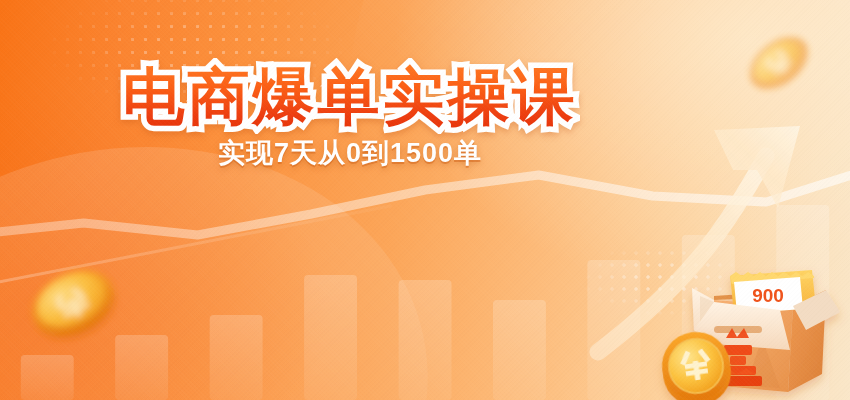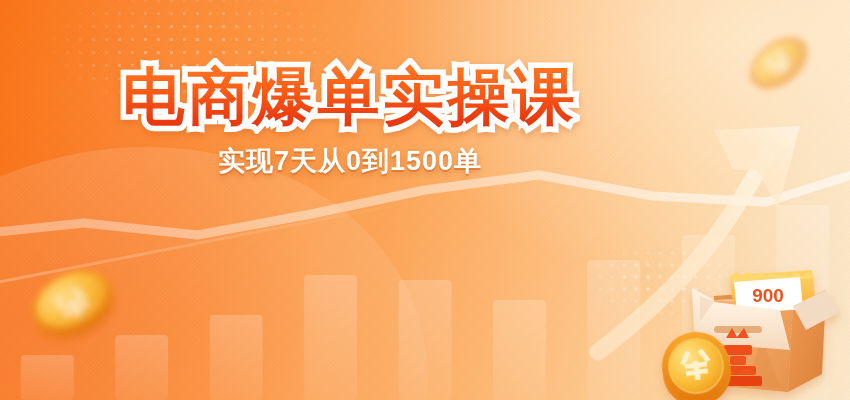--- a/index.html
+++ b/index.html
@@ -101,21 +101,21 @@
     color:transparent;
   }
 
   .sub1,.sub2{
     font-weight:bold;color:#FFFFFF;white-space:nowrap;
     text-shadow:
       0 2px 0 rgba(214,104,30,.55),
       0 3px 6px rgba(186,84,14,.40);
   }
   .sub1{margin-top:16px;font-size:25px;letter-spacing:1px;}
-  .sub2{margin-top:12px;font-size:27px;letter-spacing:1px;}
+  .sub2{margin-top:4px;font-size:27px;letter-spacing:1px;}
 
   
   #art{position:absolute;left:0;top:0;width:850px;height:400px;pointer-events:none;}
 </style>
 </head>
 <body>
 
 <div id="banner">
 
   <div class="glow"></div>

